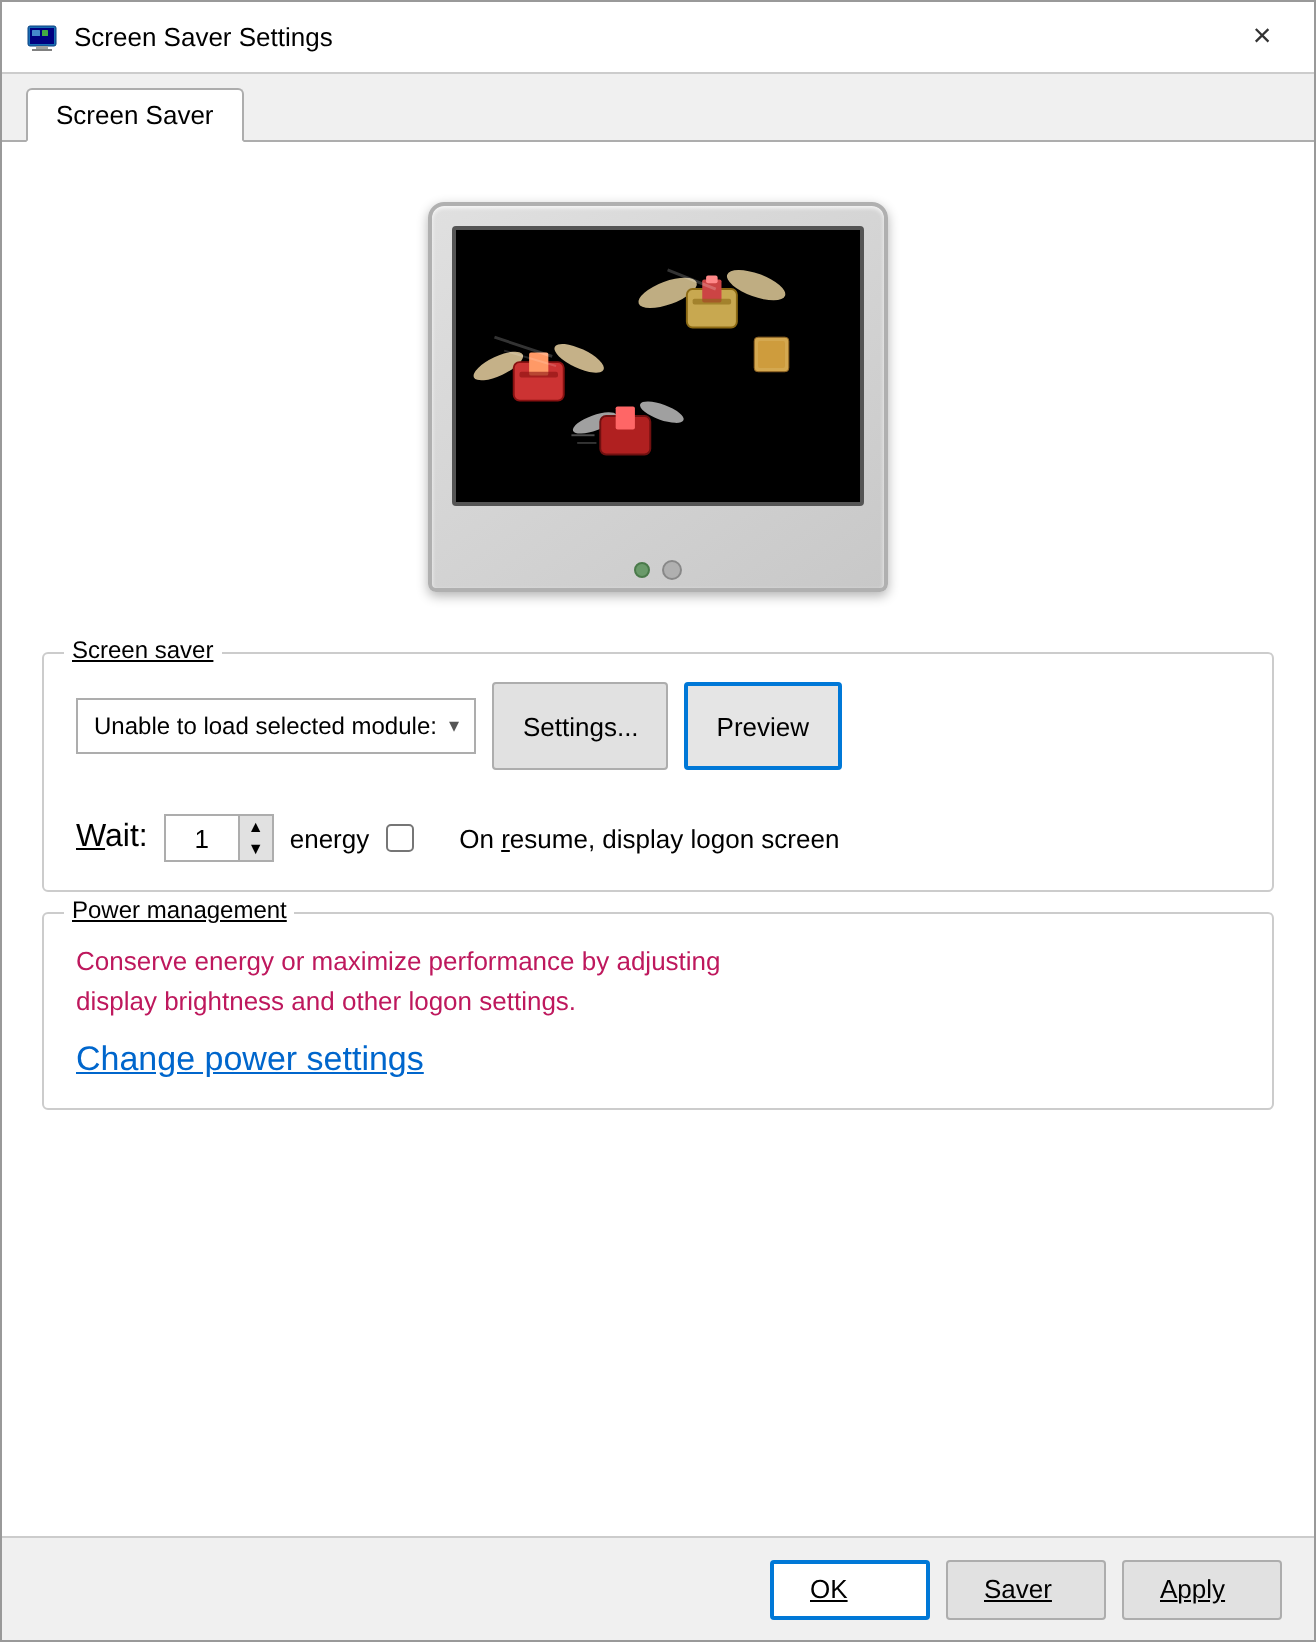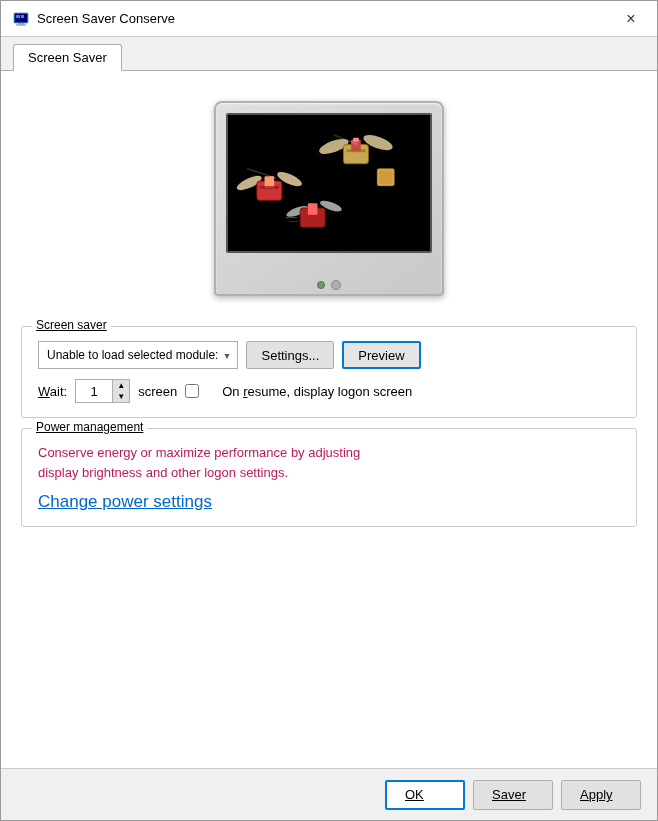--- a/index.html
+++ b/index.html
@@ -165,21 +165,21 @@
       font-size: 12px;
       color: #000;
     }
     .section-label span {
       text-decoration: underline;
     }
     .row {
       display: flex;
       align-items: center;
       gap: 8px;
-      margin-bottom: 10px;
+      margin-bottom: 22px;
     }
     .row:last-child {
       margin-bottom: 0;
     }
     .dropdown {
       display: flex;
       align-items: center;
       border: 1px solid #adadad;
       background: #fff;
       height: 28px;
@@ -188,40 +188,40 @@
       font-size: 12px;
       min-width: 200px;
       gap: 6px;
       justify-content: space-between;
     }
     .dropdown-arrow {
       font-size: 10px;
       color: #555;
     }
     .btn {
-      height: 28px;
+      height: 44px;
       padding: 0 14px;
       border: 1px solid #adadad;
       background: #e1e1e1;
       cursor: pointer;
       font-size: 13px;
       border-radius: 2px;
       display: flex;
       align-items: center;
       justify-content: center;
       white-space: nowrap;
     }
     .btn-preview {
       background: #e5e5e5;
       border: 2px solid #0078d7;
       color: #000;
       font-weight: normal;
     }
     .wait-label {
-      font-size: 13px;
+      font-size: 16px;
     }
     .wait-label span {
       text-decoration: underline;
     }
     .spinbox {
       display: flex;
       align-items: center;
       border: 1px solid #adadad;
       height: 24px;
       background: #fff;
@@ -322,21 +322,21 @@
 
       <svg class="title-bar-icon" viewBox="0 0 16 16">
         <rect x="1" y="2" width="14" height="10" rx="1" fill="#1a6eb5" stroke="#0a4080" stroke-width="0.5"></rect>
         <rect x="2" y="3" width="12" height="8" fill="#000080"></rect>
         <rect x="5" y="12" width="6" height="1.5" fill="#a0a0a0"></rect>
         <rect x="3" y="13.5" width="10" height="1" fill="#808080"></rect>
 
         <rect x="3" y="4" width="4" height="3" fill="#4488cc" rx="0.3"></rect>
         <rect x="8" y="4" width="3" height="3" fill="#44aa44" rx="0.3"></rect>
       </svg>
-      <span class="title-bar-text">Screen Saver Conserve</span>
+      <span class="title-bar-text">Screen Saver Settings</span>
     </div>
     <button class="title-bar-close">×</button>
   </div>
 
   <div class="tab-bar">
     <div class="tab active">
       <span>Screen Saver</span>
     </div>
   </div>
 
@@ -415,21 +415,21 @@
           <span class="wait-label">
             <span style="text-decoration:underline">W</span>ait:
           </span>
           <div class="spinbox">
             <input type="text" value="1" style="">
             <div class="spinbox-btns">
               <button class="spinbox-btn">▲</button>
               <button class="spinbox-btn">▼</button>
             </div>
           </div>
-          <span class="minutes-label">screen</span>
+          <span class="minutes-label">energy</span>
           <div class="checkbox-container">
             <input type="checkbox" style="">
             <span class="checkbox-label">
               On <span style="text-decoration:underline">r</span>esume, display logon screen
             </span>
           </div>
         </div>
       </div>
 
       <div class="power-section">

